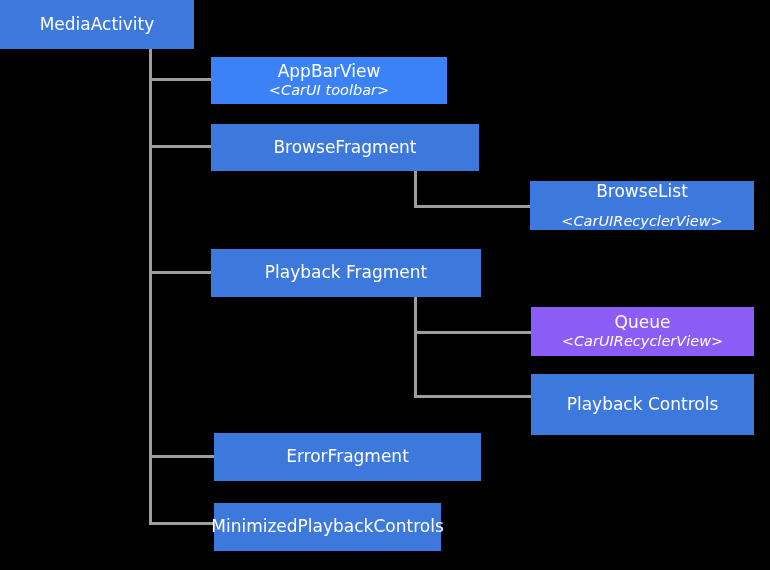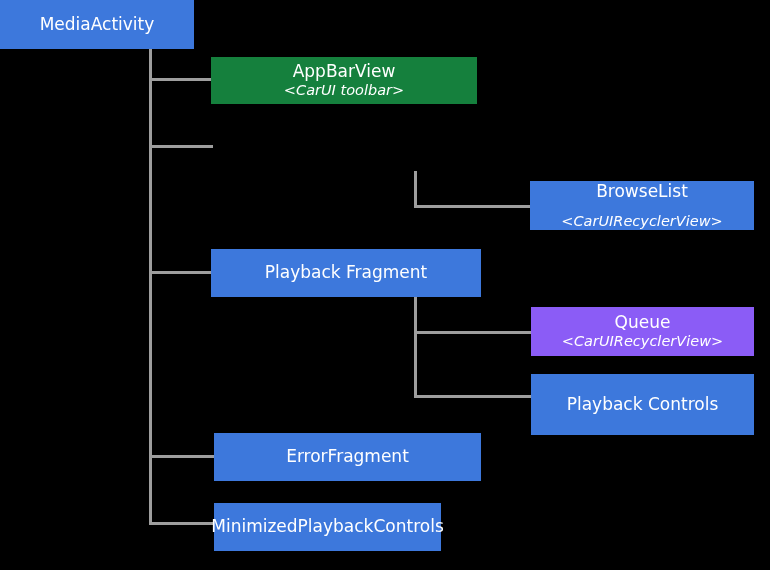--- a/index.html
+++ b/index.html
@@ -60,23 +60,26 @@
     <div class="edge h" style="left: 149px; top: 455px; width: 66px; height: 3px; background: rgb(158, 158, 158);"></div>
     <div class="edge h" style="left: 149px; top: 522px; width: 66px; height: 3px; background: rgb(158, 158, 158);"></div>
     <div class="edge v" style="left: 414px; top: 171px; width: 3px; height: 37px; background: rgb(158, 158, 158);"></div>
     <div class="edge h" style="left: 414px; top: 205px; width: 118px; height: 3px; background: rgb(158, 158, 158);"></div>
     <div class="edge v" style="left: 414px; top: 297px; width: 3px; height: 101px; background: rgb(158, 158, 158);"></div>
     <div class="edge h" style="left: 414px; top: 331px; width: 119px; height: 3px; background: rgb(158, 158, 158);"></div>
     <div class="edge h" style="left: 414px; top: 395px; width: 119px; height: 3px; background: rgb(158, 158, 158);"></div>
     <div class="node single" style="left: 0px; top: 0px; width: 194px; height: 49px; background: rgb(61, 120, 220); color: rgb(255, 255, 255);">
       <div class="title">MediaActivity</div>
     </div>
-    <div class="node" style="left: 211px; top: 57px; width: 266px; height: 47px; background: #15803d; color: rgb(255, 255, 255);">
+    <div class="node" style="left: 211px; top: 57px; width: 236px; height: 47px; background: #3b82f6; color: rgb(255, 255, 255);">
       <div class="title">AppBarView</div>
       <div class="subtitle">&lt;CarUI toolbar&gt;</div>
+    </div>
+    <div class="node single" style="left: 211px; top: 124px; width: 268px; height: 47px; background: rgb(61, 120, 220); color: rgb(255, 255, 255);">
+      <div class="title">BrowseFragment</div>
     </div>
     <div class="node" style="left: 530px; top: 181px; width: 224px; height: 49px; background: rgb(61, 120, 220); color: rgb(255, 255, 255); gap: 11px;">
       <div class="title">BrowseList</div>
       <div class="subtitle">&lt;CarUIRecyclerView&gt;</div>
     </div>
     <div class="node single" style="left: 211px; top: 249px; width: 270px; height: 48px; background: rgb(61, 120, 220); color: rgb(255, 255, 255);">
       <div class="title">Playback Fragment</div>
     </div>
     <div class="node" style="left: 531px; top: 307px; width: 223px; height: 49px; background: #8b5cf6; color: rgb(255, 255, 255);">
       <div class="title">Queue</div>

